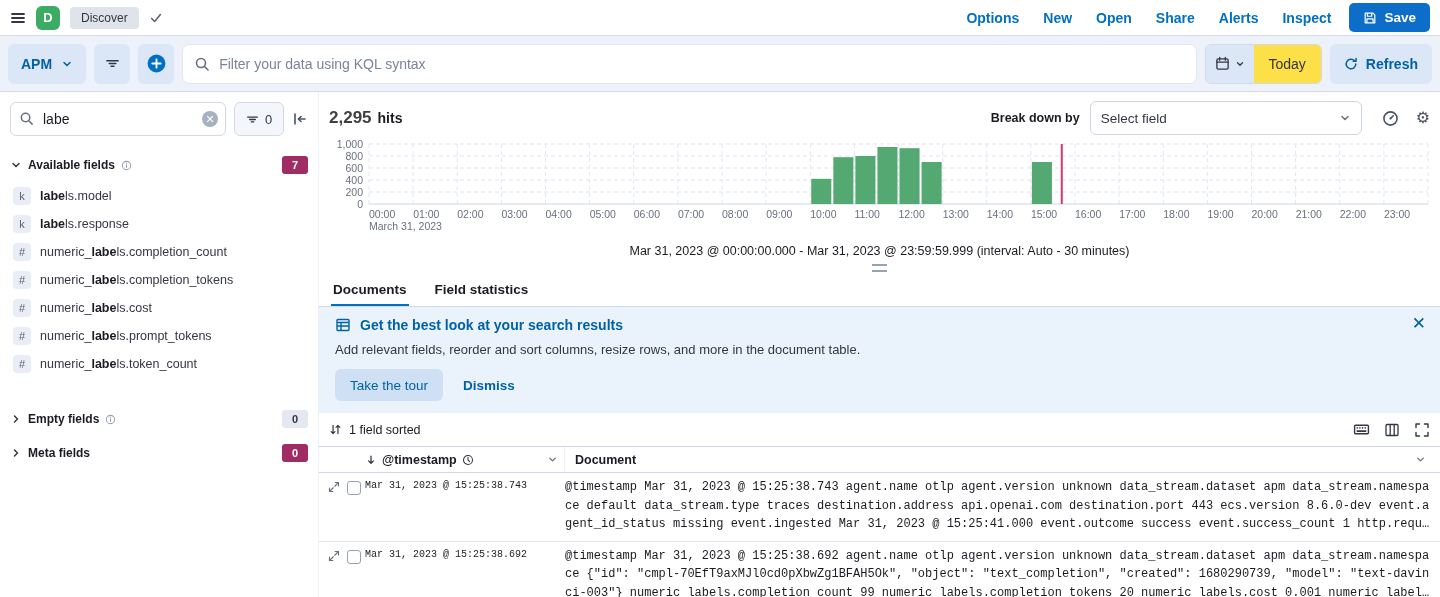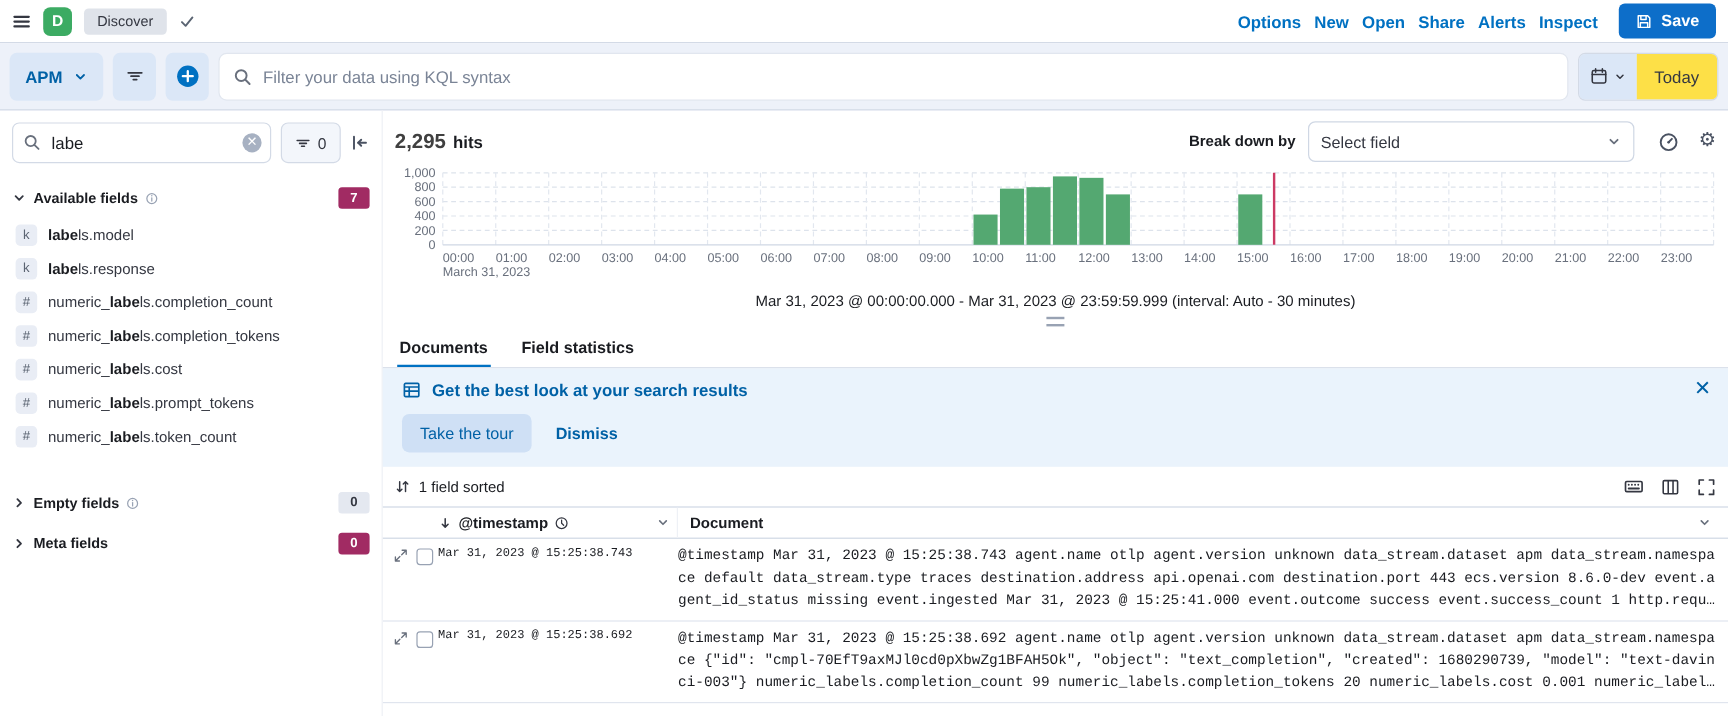--- a/index.html
+++ b/index.html
@@ -5,21 +5,21 @@
   *{box-sizing:border-box;margin:0;padding:0}
   html,body{width:1440px;height:597px}
   body{font-family:"Liberation Sans",sans-serif;color:#343741;background:#fff;overflow:hidden}
   #app{width:1440px;height:597px;display:flex;flex-direction:column;overflow:hidden}
   svg{display:block}
   
   .top-bar{height:36px;flex:none;display:flex;align-items:center;gap:10px;padding:0 10px;border-bottom:1px solid #d3dae6;background:#fff}
   .icon-btn{display:inline-flex;align-items:center;justify-content:center;cursor:pointer;color:#343741}
   .logo{width:24px;height:24px;border-radius:6px;background:#3cab63;color:#fff;font-weight:700;font-size:13px;display:flex;align-items:center;justify-content:center;cursor:pointer}
   .crumb{background:#dfe3ea;border-radius:4px;padding:4px 11px;font-size:12px;color:#343741;cursor:pointer}
-  .top-nav{margin-left:auto;display:flex;gap:11px;align-items:center}
+  .top-nav{margin-left:auto;display:flex;gap:24px;align-items:center}
   .nav-link{color:#0071c2;font-size:14px;font-weight:600;text-decoration:none;cursor:pointer}
   .save-btn{display:flex;align-items:center;gap:7px;background:#0d6ec9;color:#fff;border:none;border-radius:5px;height:29px;padding:0 14px;font-size:13.5px;font-weight:600;cursor:pointer;margin-left:8px}
   
   .query-bar{height:56px;flex:none;background:#edf1f9;display:flex;align-items:center;gap:8px;padding:0 8px;border-bottom:1px solid #d3dae6}
   .apm-btn{height:40px;display:flex;align-items:center;gap:9px;background:#dbe7f7;color:#0061a6;border:none;border-radius:6px;padding:0 13px;font-size:14px;font-weight:700;cursor:pointer}
   .sq-btn{width:36px;height:40px;display:flex;align-items:center;justify-content:center;background:#dbe7f7;border:none;border-radius:6px;cursor:pointer;color:#343741}
   .kql-wrap{flex:1;height:40px;position:relative;background:#fff;border-radius:7px;border:1px solid #e1e6ef}
   .kql-wrap input{width:100%;height:100%;border:none;background:transparent;outline:none;padding:0 12px 0 36px;font-size:14px;color:#343741;font-family:"Liberation Sans",sans-serif}
   .kql-wrap input::placeholder{color:#7a8496}
   .kql-search-ic{position:absolute;left:11px;top:11px;color:#69707d}
@@ -162,20 +162,27 @@
         <svg width="15" height="15" viewBox="0 0 16 16" fill="none" stroke="#343741" stroke-width="1.4" stroke-linecap="round">
             <rect x="2" y="3" width="12" height="11" rx="1.5"></rect>
             <path d="M5 1.5v3M11 1.5v3M2 6.5h12"></path>
           </svg>
         <svg width="10" height="10" viewBox="0 0 16 16" fill="none" stroke="#343741" stroke-width="2" stroke-linecap="round" stroke-linejoin="round">
             <polyline points="4 6 8 10 12 6"></polyline>
           </svg>
       </button>
       <div class="today-seg">Today</div>
     </div>
+    <button class="refresh-btn">
+      <svg width="14" height="14" viewBox="0 0 16 16" fill="none" stroke="#0061a6" stroke-width="1.7" stroke-linecap="round" stroke-linejoin="round">
+          <path d="M13.5 8A5.5 5.5 0 1 1 11.9 4.1"></path>
+          <path d="M13.8 1.6v3.2h-3.2"></path>
+        </svg>
+      <span>Refresh</span>
+    </button>
   </div>
 
   <div class="content">
 
     <aside class="sidebar">
       <div class="side-search-row">
         <div class="side-search">
           <span class="side-search-ic">
             <svg width="15" height="15" viewBox="0 0 16 16" fill="none" stroke="#69707d" stroke-width="1.6" stroke-linecap="round">
                 <circle cx="7" cy="7" r="4.5"></circle>
@@ -384,20 +391,21 @@
       <div class="callout">
         <div class="co-title-row">
           <span style="display:flex">
             <svg width="16" height="16" viewBox="0 0 16 16" fill="none" stroke="#0061a6" stroke-width="1.4">
                 <rect x="2" y="2.5" width="12" height="11" rx="1"></rect>
                 <path d="M2 5.5h12M6 5.5V13.5M2 9h12"></path>
               </svg>
           </span>
           <span class="co-title">Get the best look at your search results</span>
         </div>
+        <div class="co-body">Add relevant fields, reorder and sort columns, resize rows, and more in the document table.</div>
         <div class="co-actions">
           <button class="tour-btn">Take the tour</button>
           <a class="dismiss">Dismiss</a>
         </div>
         <span class="co-close">✕</span>
       </div>
 
       <div class="grid-toolbar">
         <span style="display:flex">
           <svg width="13" height="13" viewBox="0 0 16 16" fill="none" stroke="#343741" stroke-width="1.5" stroke-linecap="round" stroke-linejoin="round">

